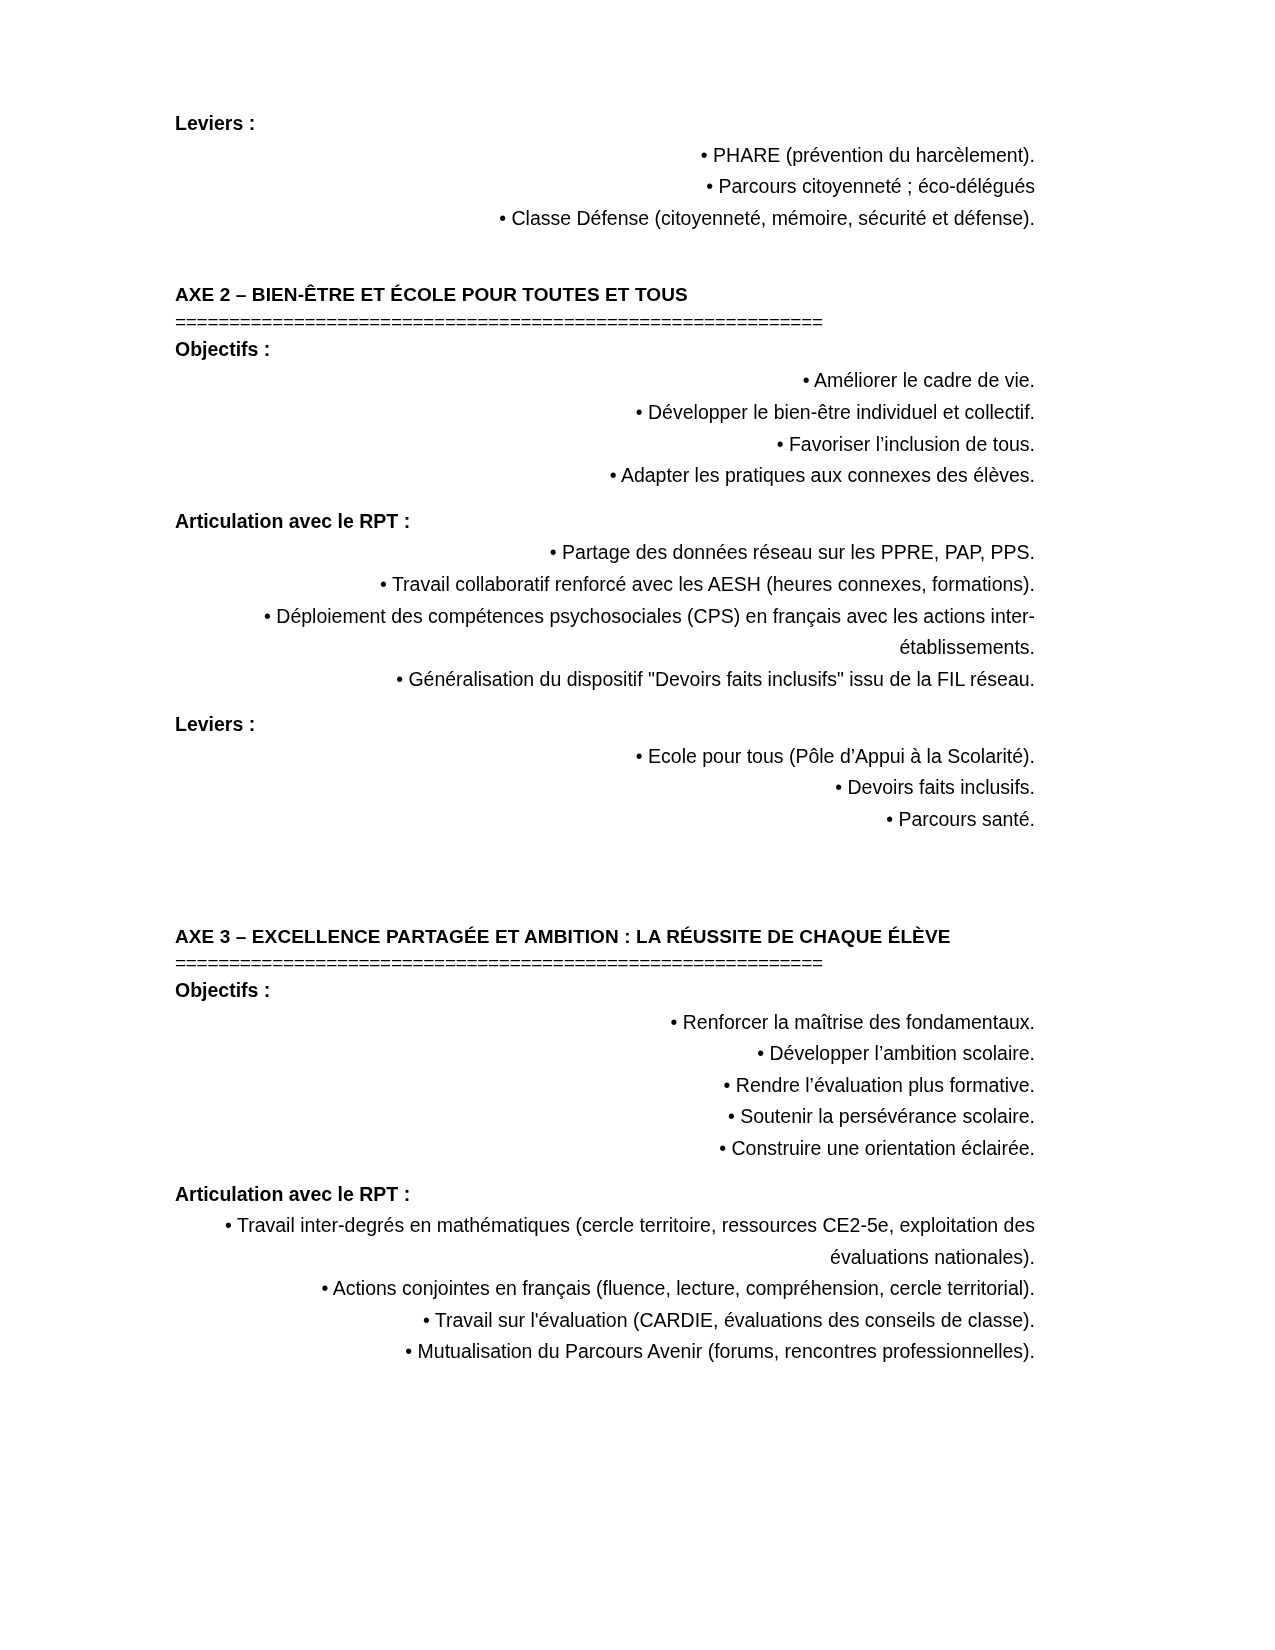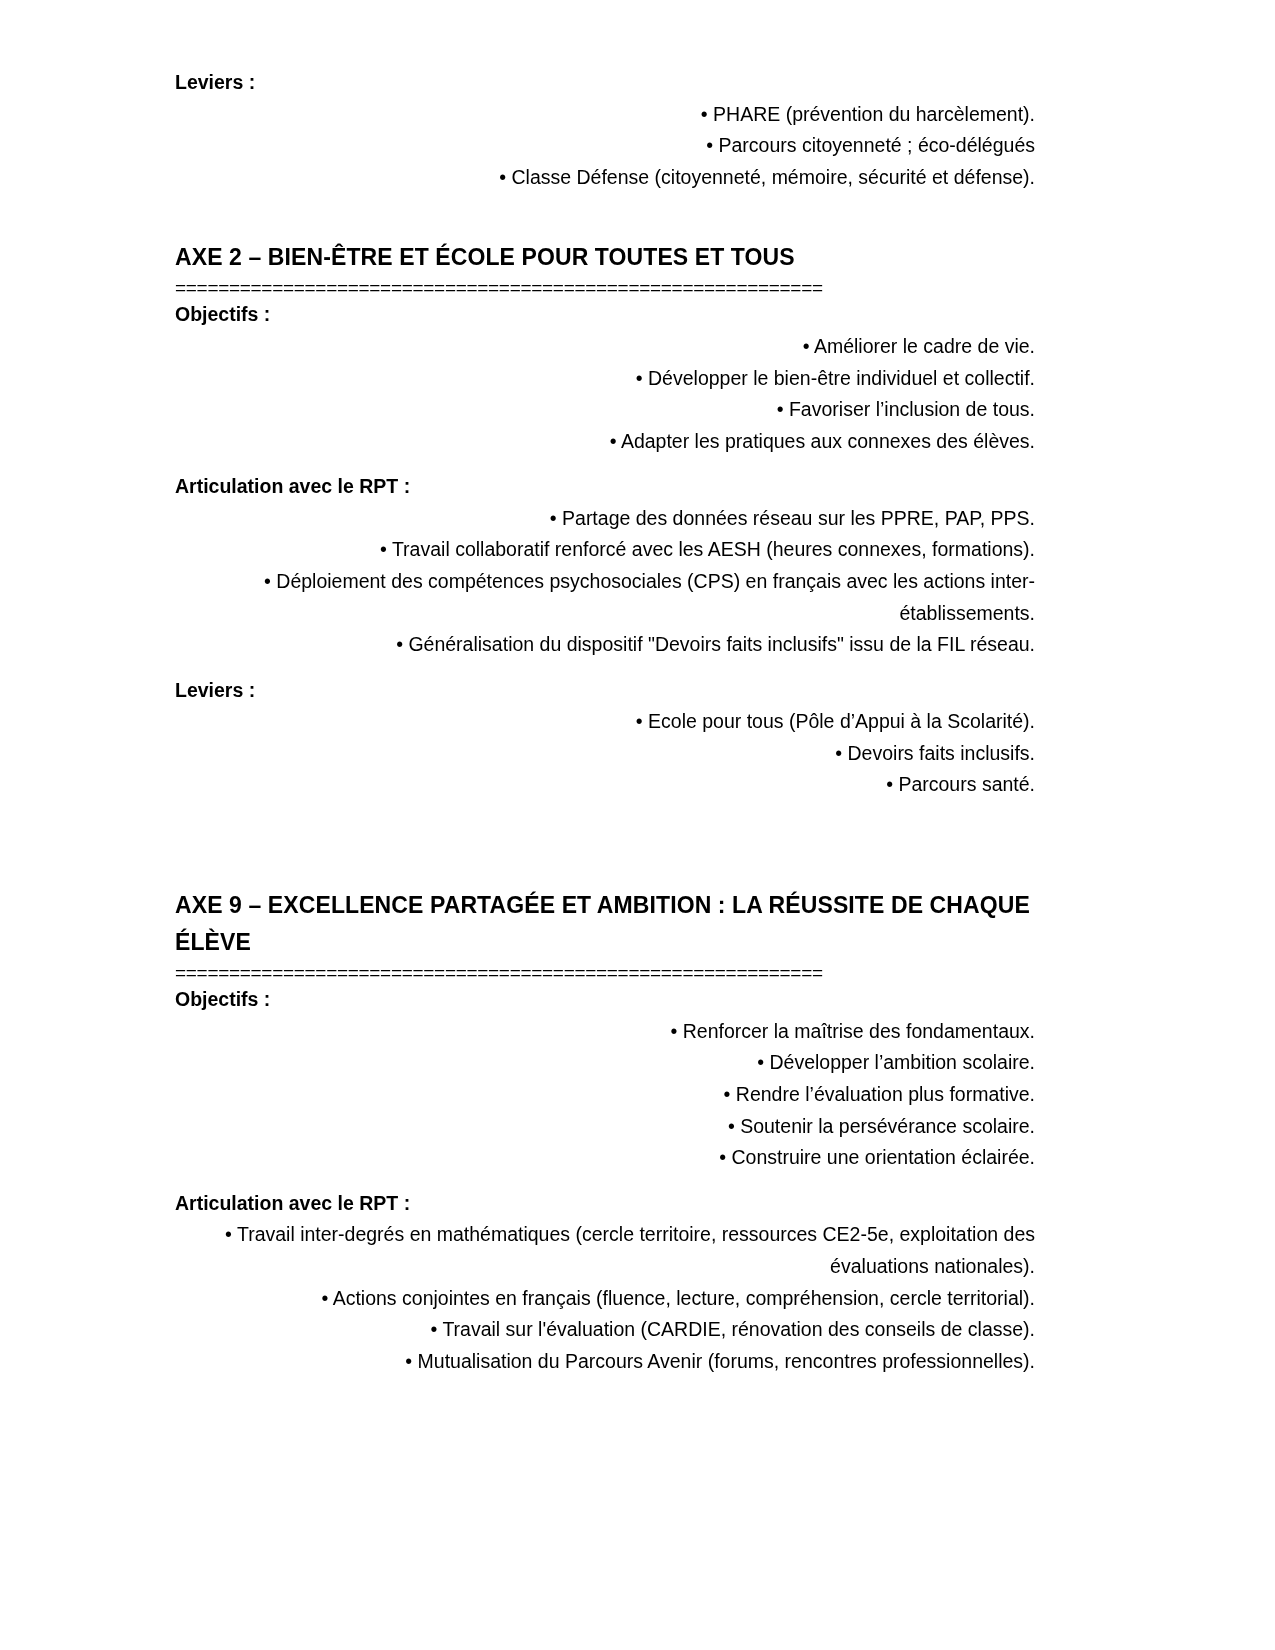--- a/index.html
+++ b/index.html
@@ -12,33 +12,33 @@
     height: 1650px;
     font-family: "Liberation Sans", sans-serif;
     color: #000000;
     -webkit-font-smoothing: antialiased;
   }
   .page {
     position: relative;
     width: 1275px;
     height: 1650px;
     box-sizing: border-box;
-    padding: 67px 175px 0 175px;
+    padding: 108px 175px 0 175px;
   }
   .doc {
     width: 860px;
     font-size: 19.5px;
     line-height: 1.62;
   }
   .bold {
     font-weight: bold;
   }
   .heading {
     font-weight: bold;
-    font-size: 23px;
+    font-size: 19px;
     letter-spacing: 0.1px;
   }
   .rule {
     font-family: "Liberation Sans", sans-serif;
     font-size: 19px;
     letter-spacing: -0.3px;
     line-height: 1.2;
     white-space: nowrap;
     overflow: hidden;
     margin-top: 2px;
@@ -93,33 +93,33 @@
 
       <p class="para bold">Leviers :</p>
       <p class="para bullet">• Ecole pour tous (Pôle d’Appui à la Scolarité).</p>
       <p class="para bullet">• Devoirs faits inclusifs.</p>
       <p class="para bullet">• Parcours santé.</p>
     </div>
 
     <div class="gap-xl"></div>
 
     <div class="block">
-      <p class="para heading">AXE 9 – EXCELLENCE PARTAGÉE ET AMBITION : LA RÉUSSITE DE CHAQUE ÉLÈVE</p>
+      <p class="para heading">AXE 3 – EXCELLENCE PARTAGÉE ET AMBITION : LA RÉUSSITE DE CHAQUE ÉLÈVE</p>
       <p class="para rule">============================================================</p>
 
       <p class="para bold">Objectifs :</p>
       <p class="para bullet">• Renforcer la maîtrise des fondamentaux.</p>
       <p class="para bullet">• Développer l’ambition scolaire.</p>
       <p class="para bullet">• Rendre l’évaluation plus formative.</p>
       <p class="para bullet">• Soutenir la persévérance scolaire.</p>
       <p class="para bullet">• Construire une orientation éclairée.</p>
 
       <div class="gap-sm"></div>
 
       <p class="para bold">Articulation avec le RPT :</p>
       <p class="para bullet">• Travail inter-degrés en mathématiques (cercle territoire, ressources CE2-5e, exploitation des évaluations nationales).</p>
       <p class="para bullet">• Actions conjointes en français (fluence, lecture, compréhension, cercle territorial).</p>
-      <p class="para bullet">• Travail sur l'évaluation (CARDIE, rénovation des conseils de classe).</p>
+      <p class="para bullet">• Travail sur l'évaluation (CARDIE, évaluations des conseils de classe).</p>
       <p class="para bullet">• Mutualisation du Parcours Avenir (forums, rencontres professionnelles).</p>
     </div>
 
   </div>
 </div>
 
 </body></html>

